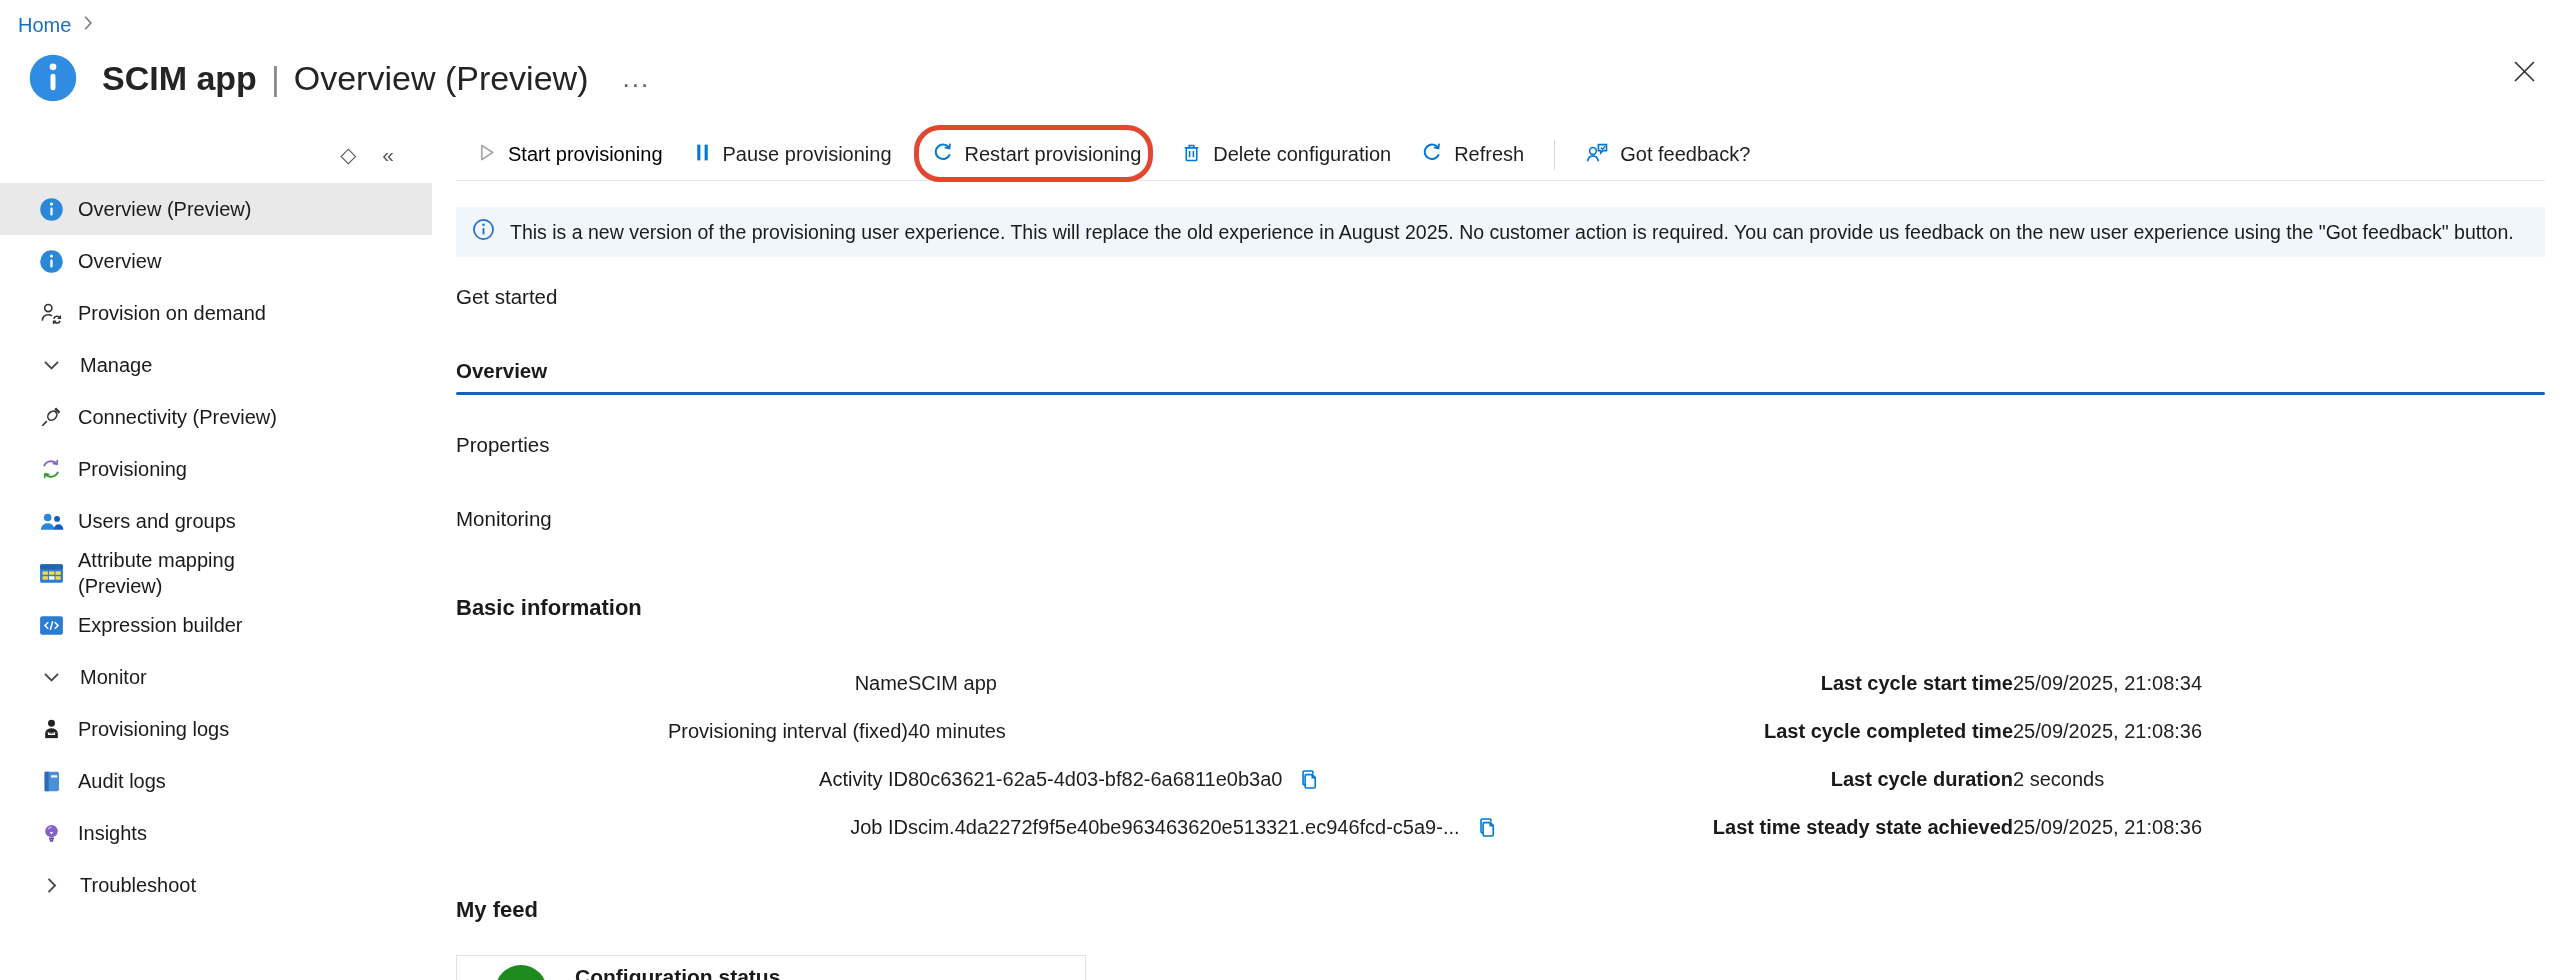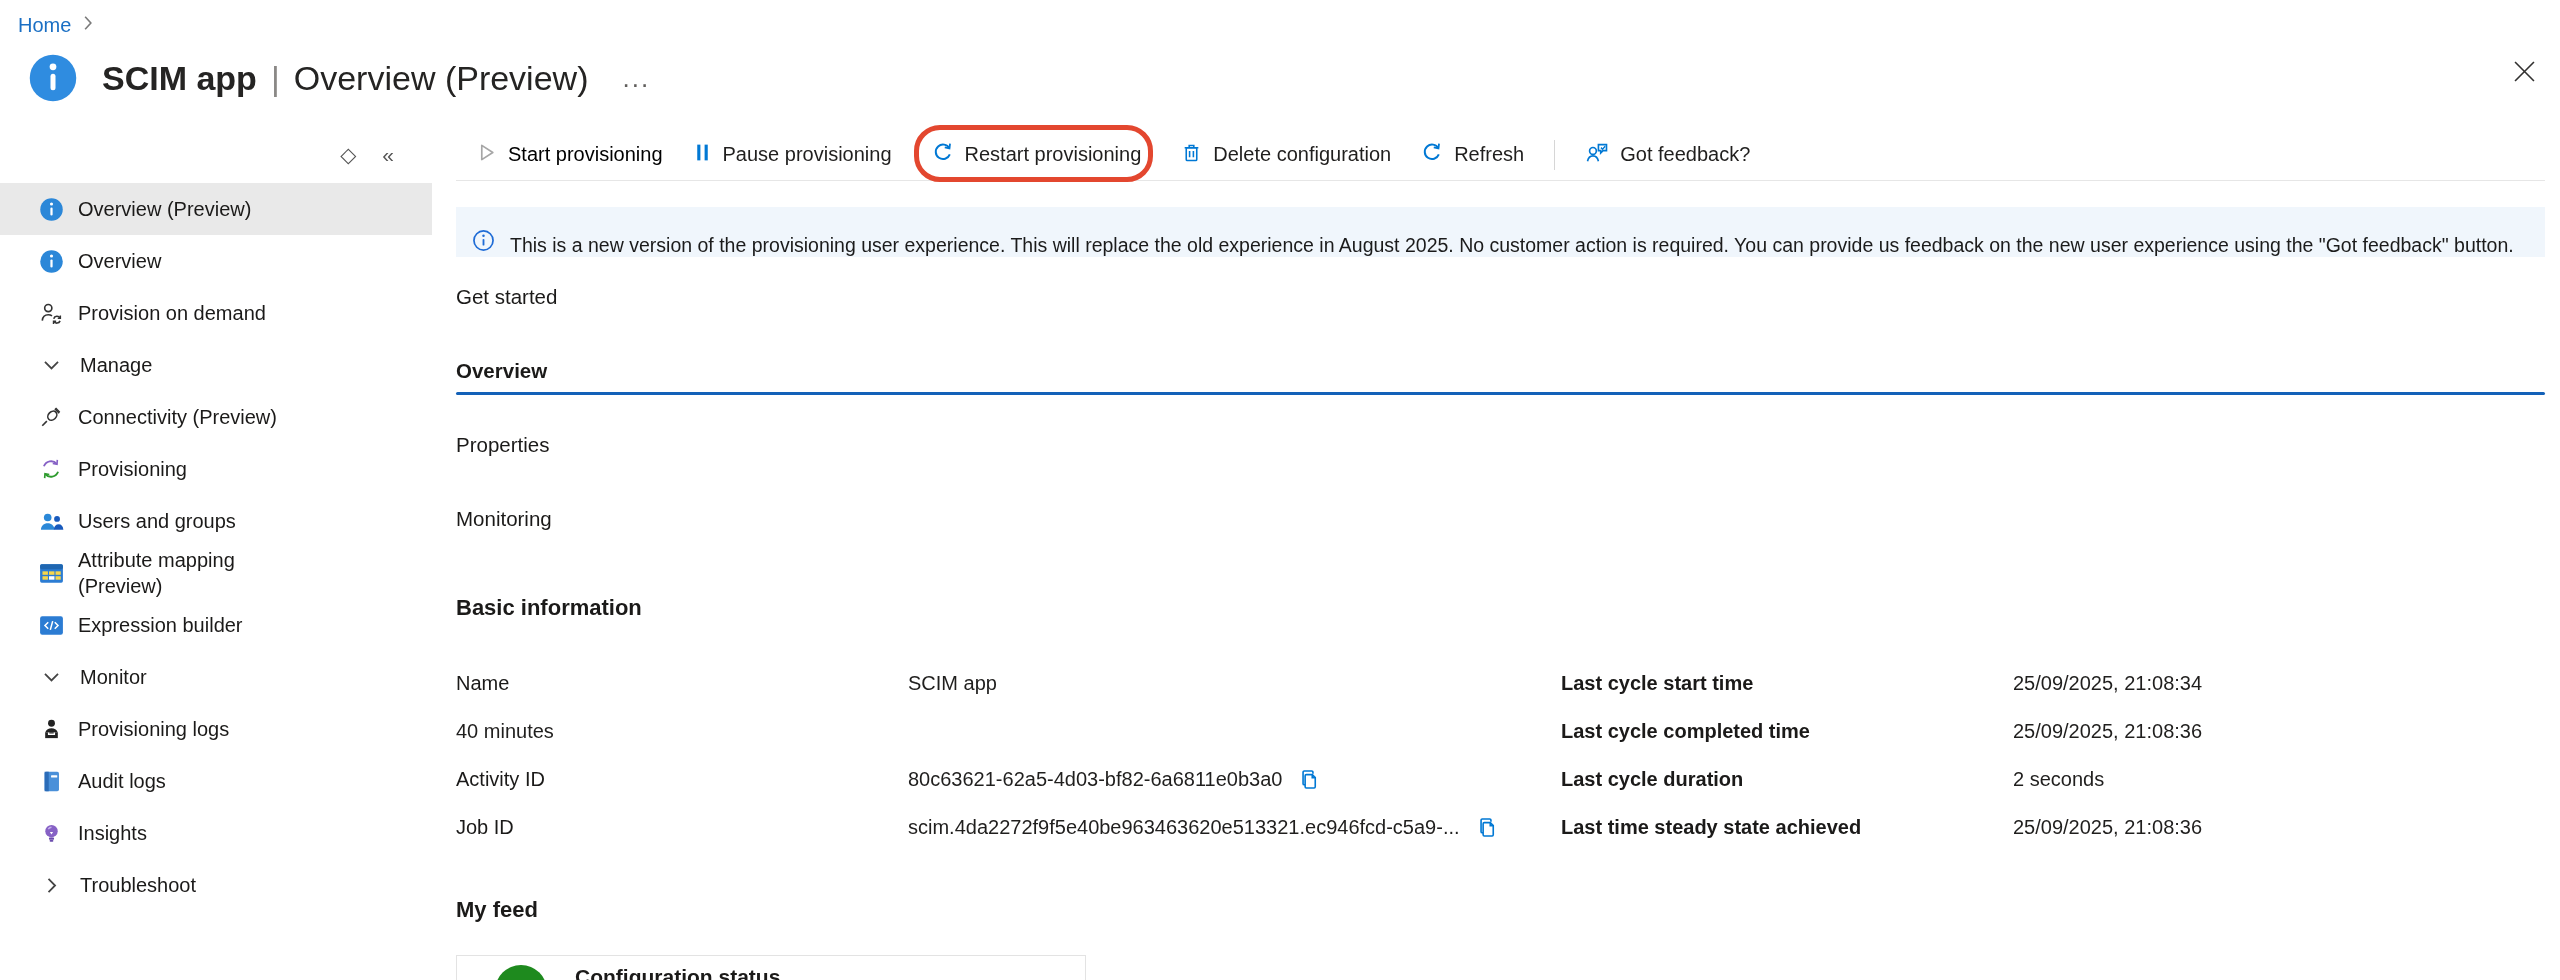--- a/index.html
+++ b/index.html
@@ -39,32 +39,32 @@
 
   
   .toolbar { height:52px; display:flex; align-items:center; gap:30px; border-bottom:1px solid #e6e6e6; padding-left:20px; }
   .tb-btn { display:flex; align-items:center; gap:11px; font-size:20px; cursor:pointer; white-space:nowrap; color:#201f1e; }
   .tb-btn.disabled { color:#000000; cursor:default; }
   .tb-wrap { position:relative; margin:0 10px; }
   .tb-annotation { position:absolute; left:-18px; right:-12px; top:-16px; bottom:-14px; border:5px solid #e3472f; border-radius:26px; pointer-events:none; }
   .tb-divider { width:1px; height:30px; background:#d6d6d6; }
 
   
-  .banner { margin-top:26px; height:50px; background:#f0f6fc; display:flex; align-items:flex-end; gap:15px; padding:0 16px; font-size:19.5px; color:#1b1b1b; }
+  .banner { margin-top:26px; height:50px; background:#f0f6fc; display:flex; align-items:center; gap:15px; padding:0 16px; font-size:19.5px; color:#1b1b1b; }
 
   
   .tabs { margin-top:28px; display:flex; gap:38px; font-size:20.5px;flex-direction:column; }
   .tab { padding-bottom:12px; position:relative; cursor:pointer; color:#1b1a19; }
   .tab.active { font-weight:700; }
   .tab.active::after { content:""; position:absolute; left:0; right:0; bottom:0; height:3px; background:#1361b8; border-radius:2px; }
 
   
   .section-heading { margin-top:52px; font-size:22px; font-weight:700; }
   .info-grid { display:flex; margin-top:38px; }
-  .info-col { width:1105px; flex-shrink:0; }
+  .info-col { width:1105px; flex-shrink:0;text-align:right; }
   .info-row { display:flex; align-items:center; height:48px; font-size:20px; }
   .info-row .ilabel { width:452px; flex-shrink:0; }
   .info-col.right .ilabel { font-weight:700; }
   .info-row .ivalue { display:flex; align-items:center; gap:16px; color:#201f1e; }
   .copy-btn { cursor:pointer; display:flex; }
 
   
   .feed-heading { margin-top:46px; font-size:22px; font-weight:700; }
   .card { margin-top:32px; width:630px; height:178px; border:1px solid #e3e3e3; background:#fff; display:flex; padding:9px 0 0 38px; gap:28px; }
   .card-title { font-size:21px; font-weight:700; }
@@ -379,20 +379,21 @@
 
       <div class="info-grid">
         <div class="info-col">
           <div class="info-row">
             <span class="ilabel">Name</span>
             <span class="ivalue">
                 <span>SCIM app</span>
               </span>
           </div>
           <div class="info-row">
+            <span class="ilabel">Provisioning interval (fixed)</span>
             <span class="ivalue">
                 <span>40 minutes</span>
               </span>
           </div>
           <div class="info-row">
             <span class="ilabel">Activity ID</span>
             <span class="ivalue">
               <span>80c63621-62a5-4d03-bf82-6a6811e0b3a0</span>
               <span class="copy-btn">
                 <svg width="23" height="23" viewBox="0 0 20 20" fill="none" stroke="#0078d4" stroke-width="1.4">

